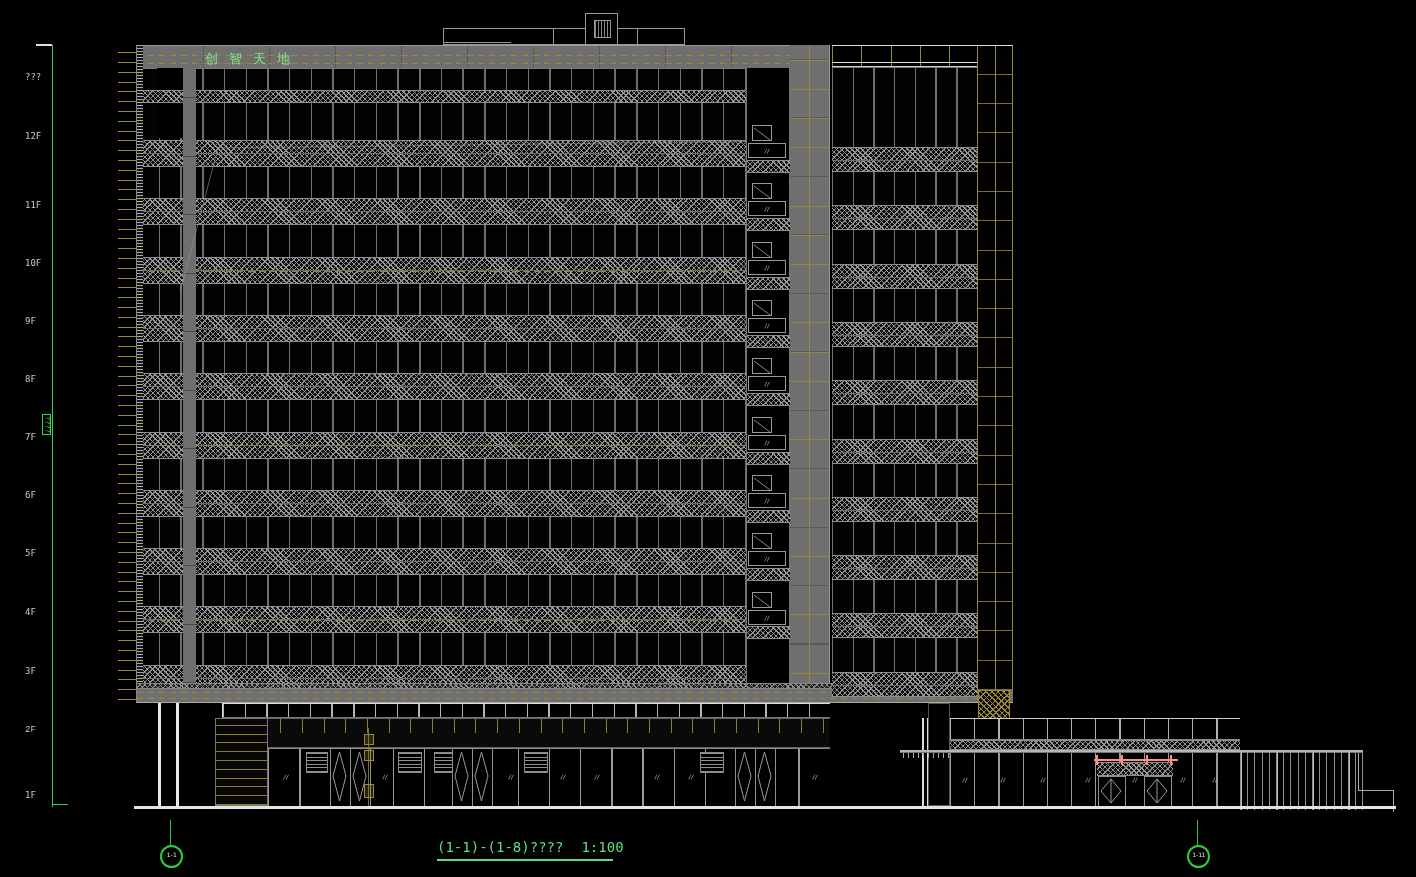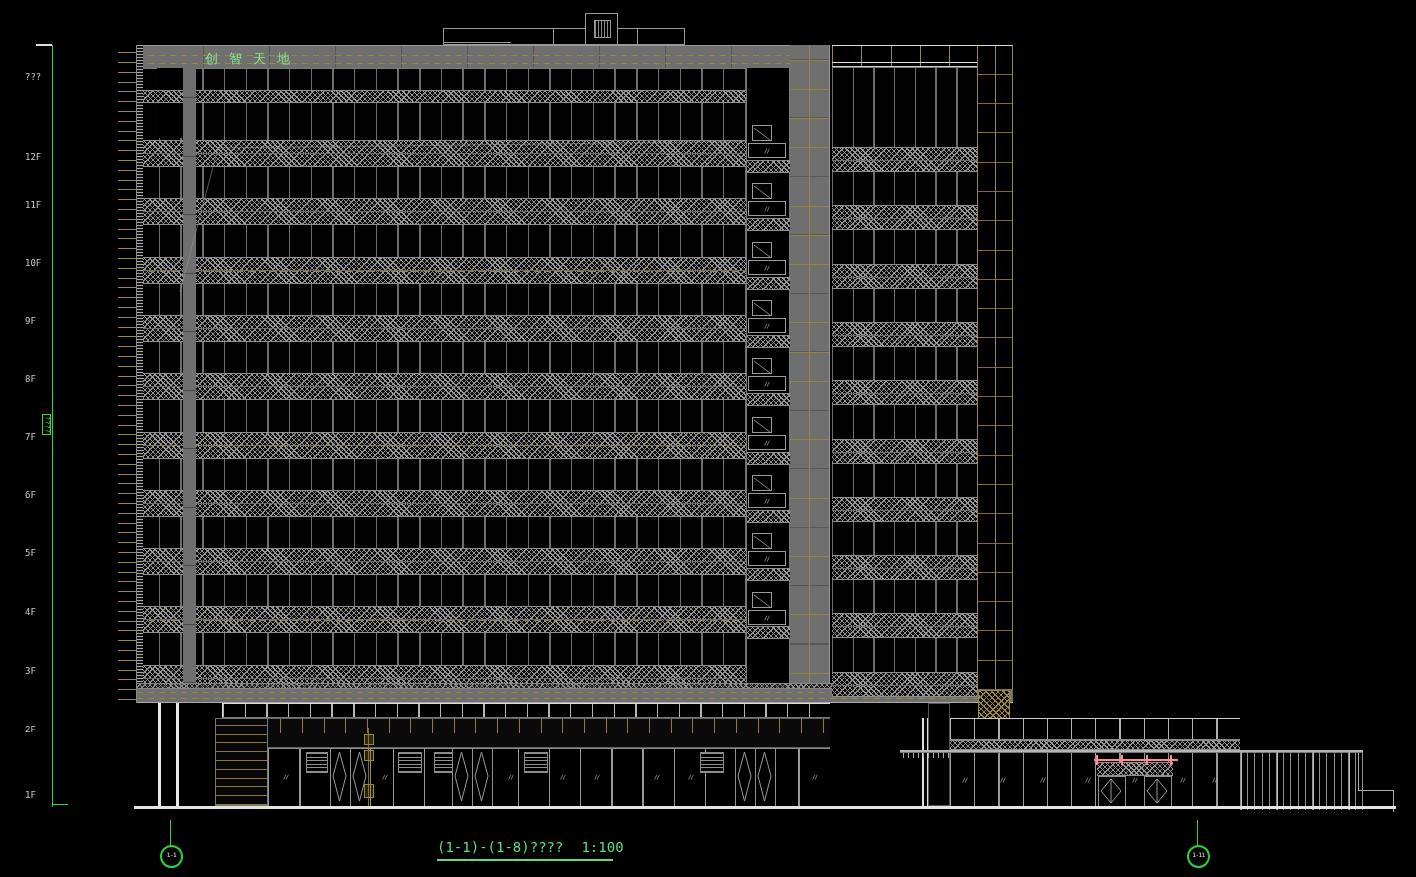--- a/index.html
+++ b/index.html
@@ -50,21 +50,21 @@
 <body>
 
 <div id="canvas">
 
   <div>
     <div class="abs" style="left:36px;top:44px;width:16px;height:2px;background:#ddd;"></div>
     <div class="abs" style="left:52px;top:45px;width:1px;height:762px;background:#2fd24f;"></div>
     <div class="abs" style="left:52px;top:804px;width:16px;height:1px;background:#2fd24f;"></div>
     <div class="abs" style="left:42px;top:414px;color:#3ad34f;font-size:7px;line-height:7px;writing-mode:vertical-rl;border:1px solid #3ad34f;padding:1px 0;">????</div>
     <div class="floor-label" style="top:73px;">???</div>
-    <div class="floor-label" style="top:153px;">12F</div>
+    <div class="floor-label" style="top:132px;">12F</div>
     <div class="floor-label" style="top:201px;">11F</div>
     <div class="floor-label" style="top:259px;">10F</div>
     <div class="floor-label" style="top:317px;">9F</div>
     <div class="floor-label" style="top:375px;">8F</div>
     <div class="floor-label" style="top:433px;">7F</div>
     <div class="floor-label" style="top:491px;">6F</div>
     <div class="floor-label" style="top:549px;">5F</div>
     <div class="floor-label" style="top:608px;">4F</div>
     <div class="floor-label" style="top:667px;">3F</div>
     <div class="floor-label" style="top:726px;font-family:Liberation Mono, monospace;">2F</div>

